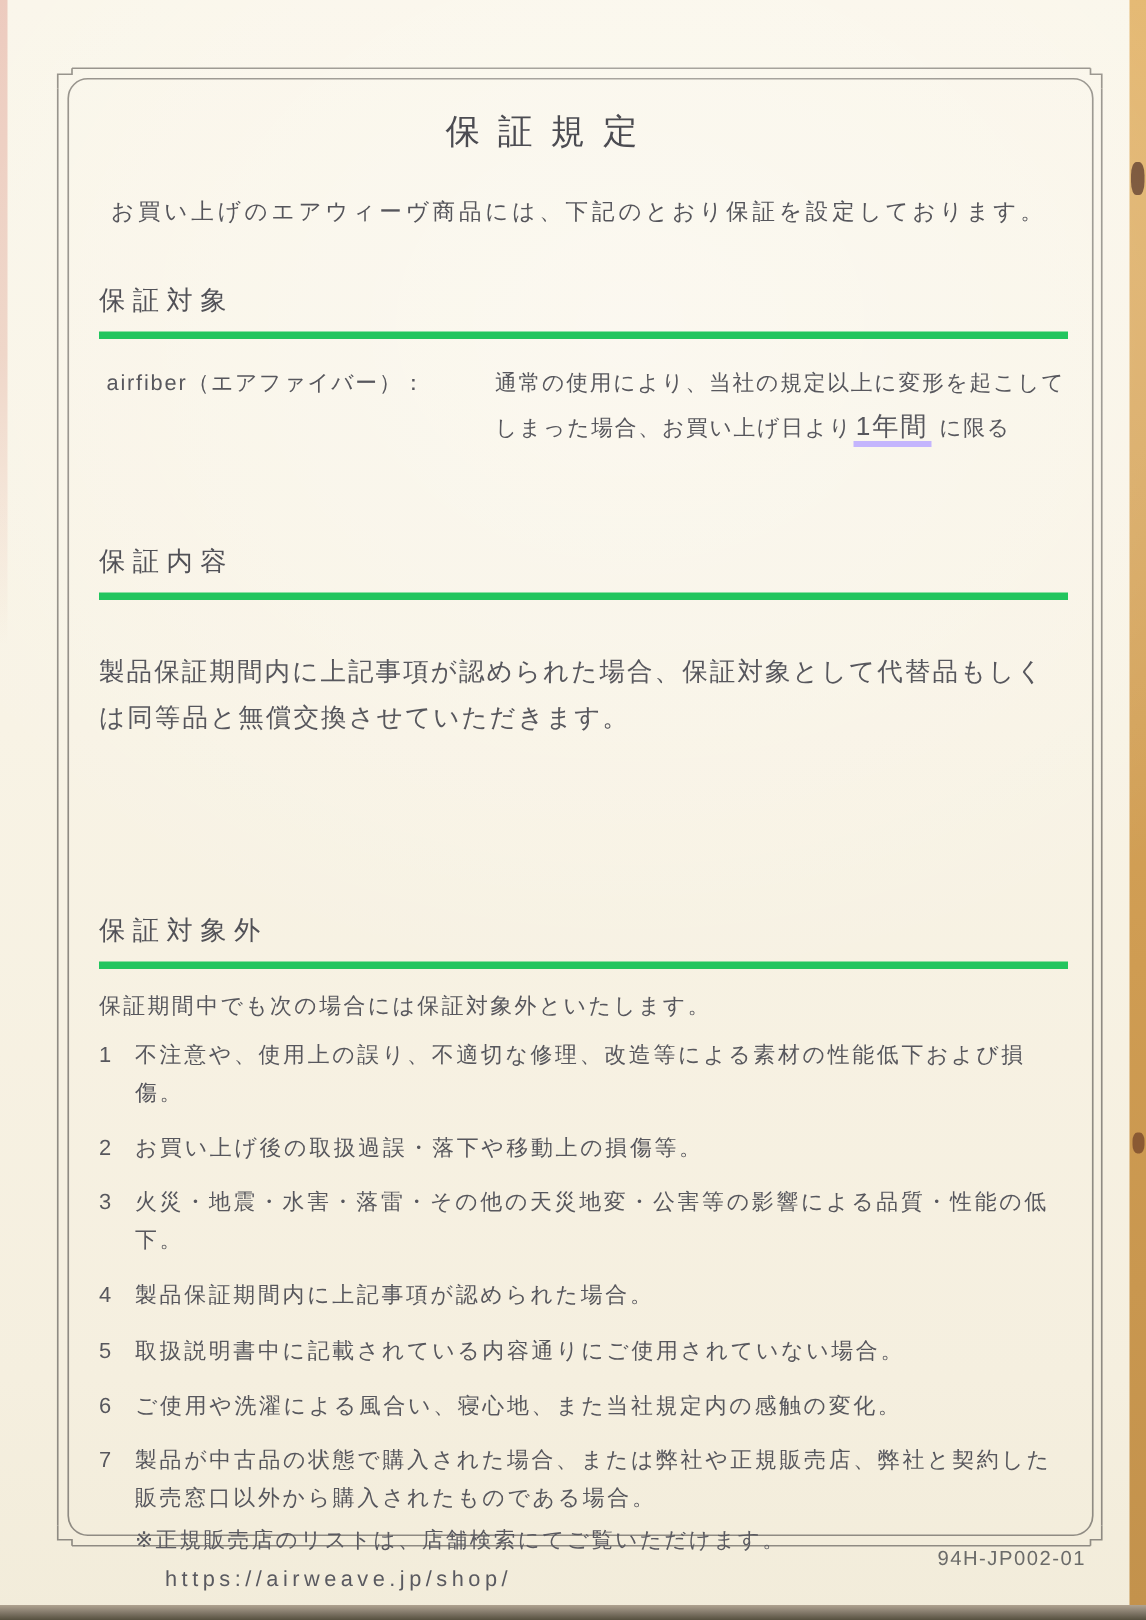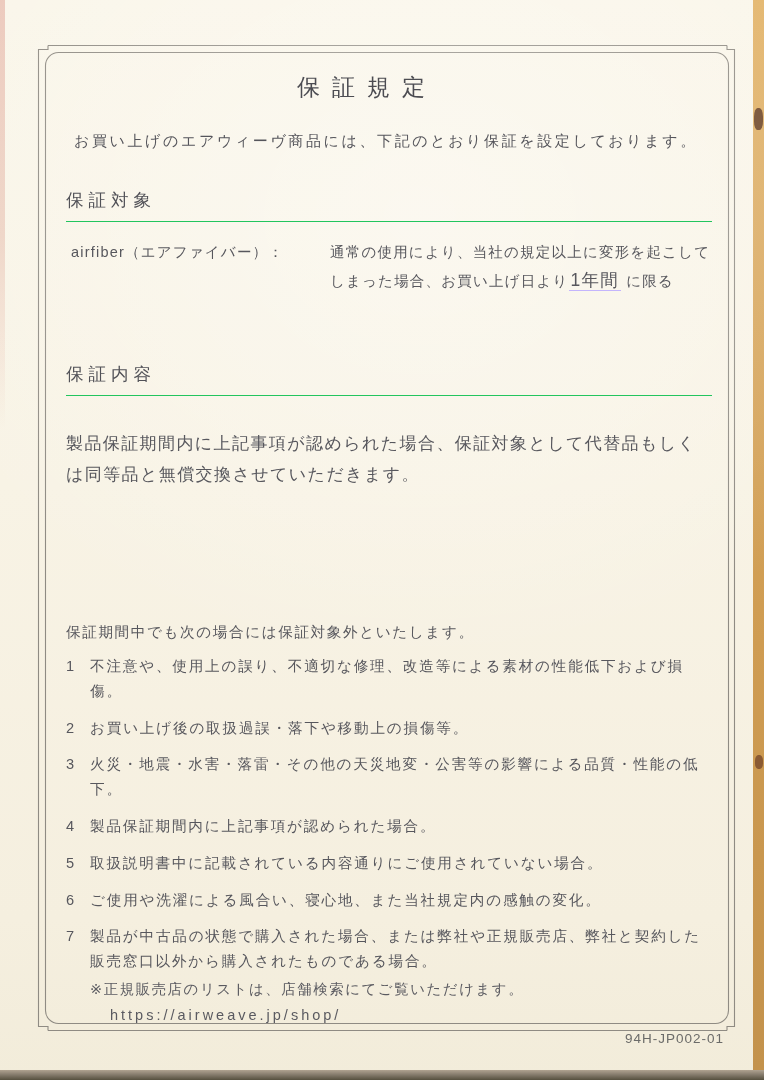--- a/index.html
+++ b/index.html
@@ -34,29 +34,29 @@
   .doc-title{
     position:absolute;left:0;right:30px;top:72px;text-align:center;
     font-size:23px;letter-spacing:12px;color:#4c4c52;font-weight:400;
   }
   .intro{
     position:absolute;left:74px;top:132px;font-size:15px;letter-spacing:2.6px;color:#55555b;
   }
   .section{position:absolute;left:66px;width:646px;}
   .sec-heading{
     font-size:17.5px;letter-spacing:5px;color:#515157;font-weight:400;margin:0;
-    padding-bottom:9px;border-bottom:1px solid #22c55e;
+    padding-bottom:9px;border-bottom:5px solid #22c55e;
   }
   .sec-target{top:188px;}
   .sec-content{top:362px;}
   .sec-excluded{top:608px;}
   .row{display:flex;margin-top:18px;font-size:14.5px;line-height:1.75;letter-spacing:1.2px;color:#57575d;gap:36px;}
   .row .label{width:218px;flex:0 0 218px;text-align:right;padding-right:10px;}
   .row .val{flex:1;}
-  .term{font-size:17.5px;border-bottom:1px solid #c4b5fd;padding:0 2px;}
+  .term{font-size:17.5px;border-bottom:4px solid #c4b5fd;padding:0 2px;}
   .para{margin-top:32px;font-size:17px;line-height:1.85;letter-spacing:1.4px;color:#57575d;}
   .note{margin-top:20px;font-size:14.2px;line-height:1.95;letter-spacing:0.6px;color:#5a5a60;}
   .note .hang{padding-left:15px;text-indent:-15px;}
   .note .cont{padding-left:15px;}
   .excl-intro{margin-top:15px;font-size:14.6px;letter-spacing:1.6px;color:#57575d;}
   .list{margin-top:6px;}
   .item{display:flex;margin-top:12px;font-size:14.6px;line-height:1.7;letter-spacing:1.8px;color:#57575d;}
   .item .num{flex:0 0 24px;}
   .item .itxt{flex:1;}
   .subnote{margin-top:3px;padding-left:24px;font-size:14.4px;letter-spacing:1.6px;line-height:1.8;color:#5a5a60;}
@@ -103,20 +103,21 @@
     <div class="val"><span>通常の使用により、当社の規定以上に変形を起こしてしまった場合、お買い上げ日より</span><span class="term">1年間</span><span> に限る</span></div>
   </div>
 </div>
 
 <div class="section sec-content">
   <h2 class="sec-heading">保証内容</h2>
   <div class="para">製品保証期間内に上記事項が認められた場合、保証対象として代替品もしくは同等品と無償交換させていただきます。</div>
 </div>
 
 <div class="section sec-excluded">
+  <h2 class="sec-heading">保証対象外</h2>
   <div class="excl-intro">保証期間中でも次の場合には保証対象外といたします。</div>
   <div class="list">
     <div class="item">
       <span class="num">1</span>
       <span class="itxt">不注意や、使用上の誤り、不適切な修理、改造等による素材の性能低下および損傷。</span>
     </div>
     <div class="item">
       <span class="num">2</span>
       <span class="itxt">お買い上げ後の取扱過誤・落下や移動上の損傷等。</span>
     </div>

